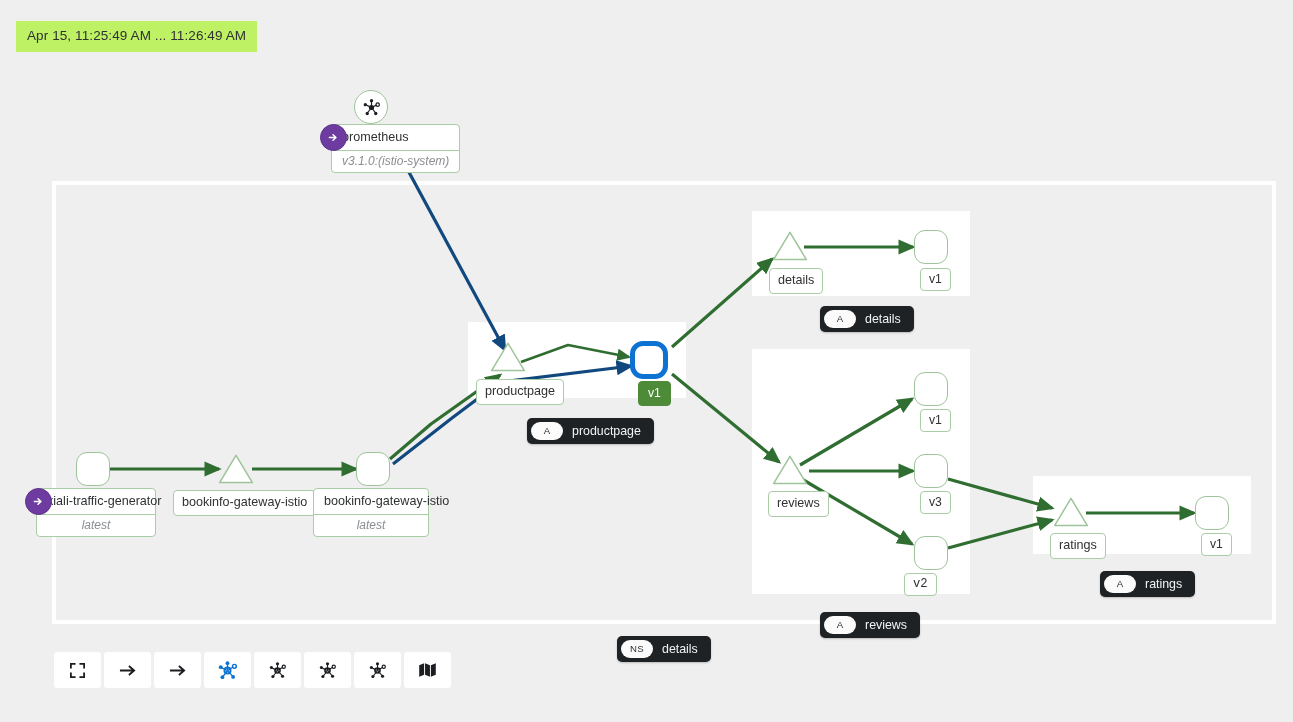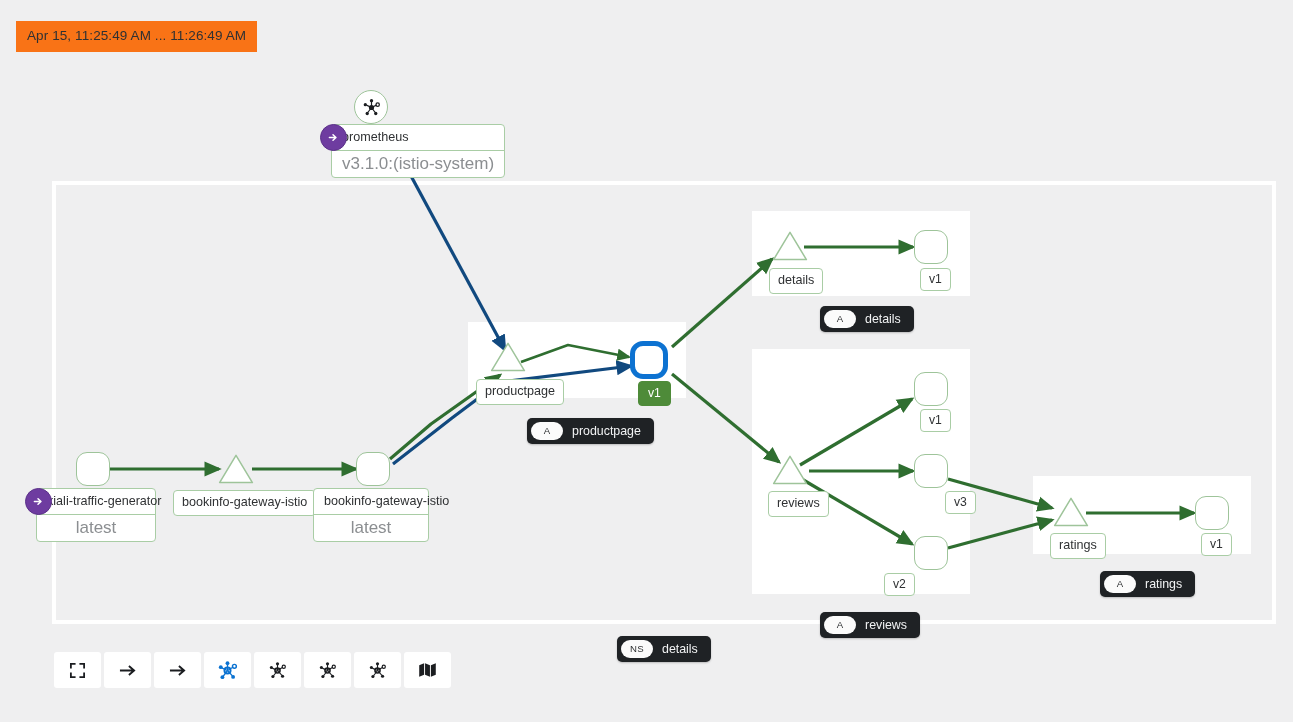--- a/index.html
+++ b/index.html
@@ -16,21 +16,21 @@
     height: 722px;
     background: #efeff0;
     overflow: hidden;
   }
 
   
   #time-range {
     position: absolute;
     left: 16px;
     top: 21px;
-    background: #f97316;
+    background: #bef264;
     color: #2f3133;
     font-size: 13.5px;
     line-height: 1;
     padding: 8px 11px 9px 11px;
     white-space: nowrap;
     letter-spacing: .1px;
     z-index: 40;
   }
 
   
@@ -113,23 +113,24 @@
   .node-label .nl-main {
     display: block;
     padding: 6px 10px 6px 10px;
     border-bottom: 1.3px solid #a9cda5;
     font-size: 12.6px;
     color: #2f3133;
   }
   .node-label .nl-sub {
     display: block;
     padding: 4px 10px 5px 10px;
-    font-size: 17px;
+    font-size: 12px;
     color: #8b8e91;
     text-align: center;
+    font-style: italic;
   }
   .node-label.version {
     font-size: 12.2px;
     padding: 4px 8px 5px 8px;
   }
   .node-label.version.active {
     background: #4e8b39;
     border-color: #4e8b39;
     color: #ffffff;
     border-radius: 4px;
@@ -366,26 +367,26 @@
     <div class="node-label" style="left:768px; top:491px;">reviews</div>
 
     <div class="node" style="left:914px; top:372px;">
       <div class="shape-circle"></div>
     </div>
     <div class="node-label version" style="left:920px; top:409px;">v1</div>
 
     <div class="node" style="left:914px; top:454px;">
       <div class="shape-circle"></div>
     </div>
-    <div class="node-label version" style="left:945px; top:491px;">v3</div>
+    <div class="node-label version" style="left:920px; top:491px;">v3</div>
 
     <div class="node" style="left:914px; top:536px;">
       <div class="shape-circle"></div>
     </div>
-    <div class="node-label version" style="left:884px; top:573px;">v2</div>
+    <div class="node-label version" style="left:904px; top:573px;font-family:Liberation Mono, monospace;">v2</div>
 
     <div class="node" style="left:1052px; top:495px;">
       <div class="shape-tri">
         <svg width="38" height="34" viewBox="0 0 38 34">
           <path d="M19 3.4 L35.4 30.6 H2.6 Z" fill="#ffffff" stroke="#9ec49a" stroke-width="1.5" stroke-linejoin="round"></path>
         </svg>
       </div>
     </div>
     <div class="node-label" style="left:1050px; top:533px;">ratings</div>
 

